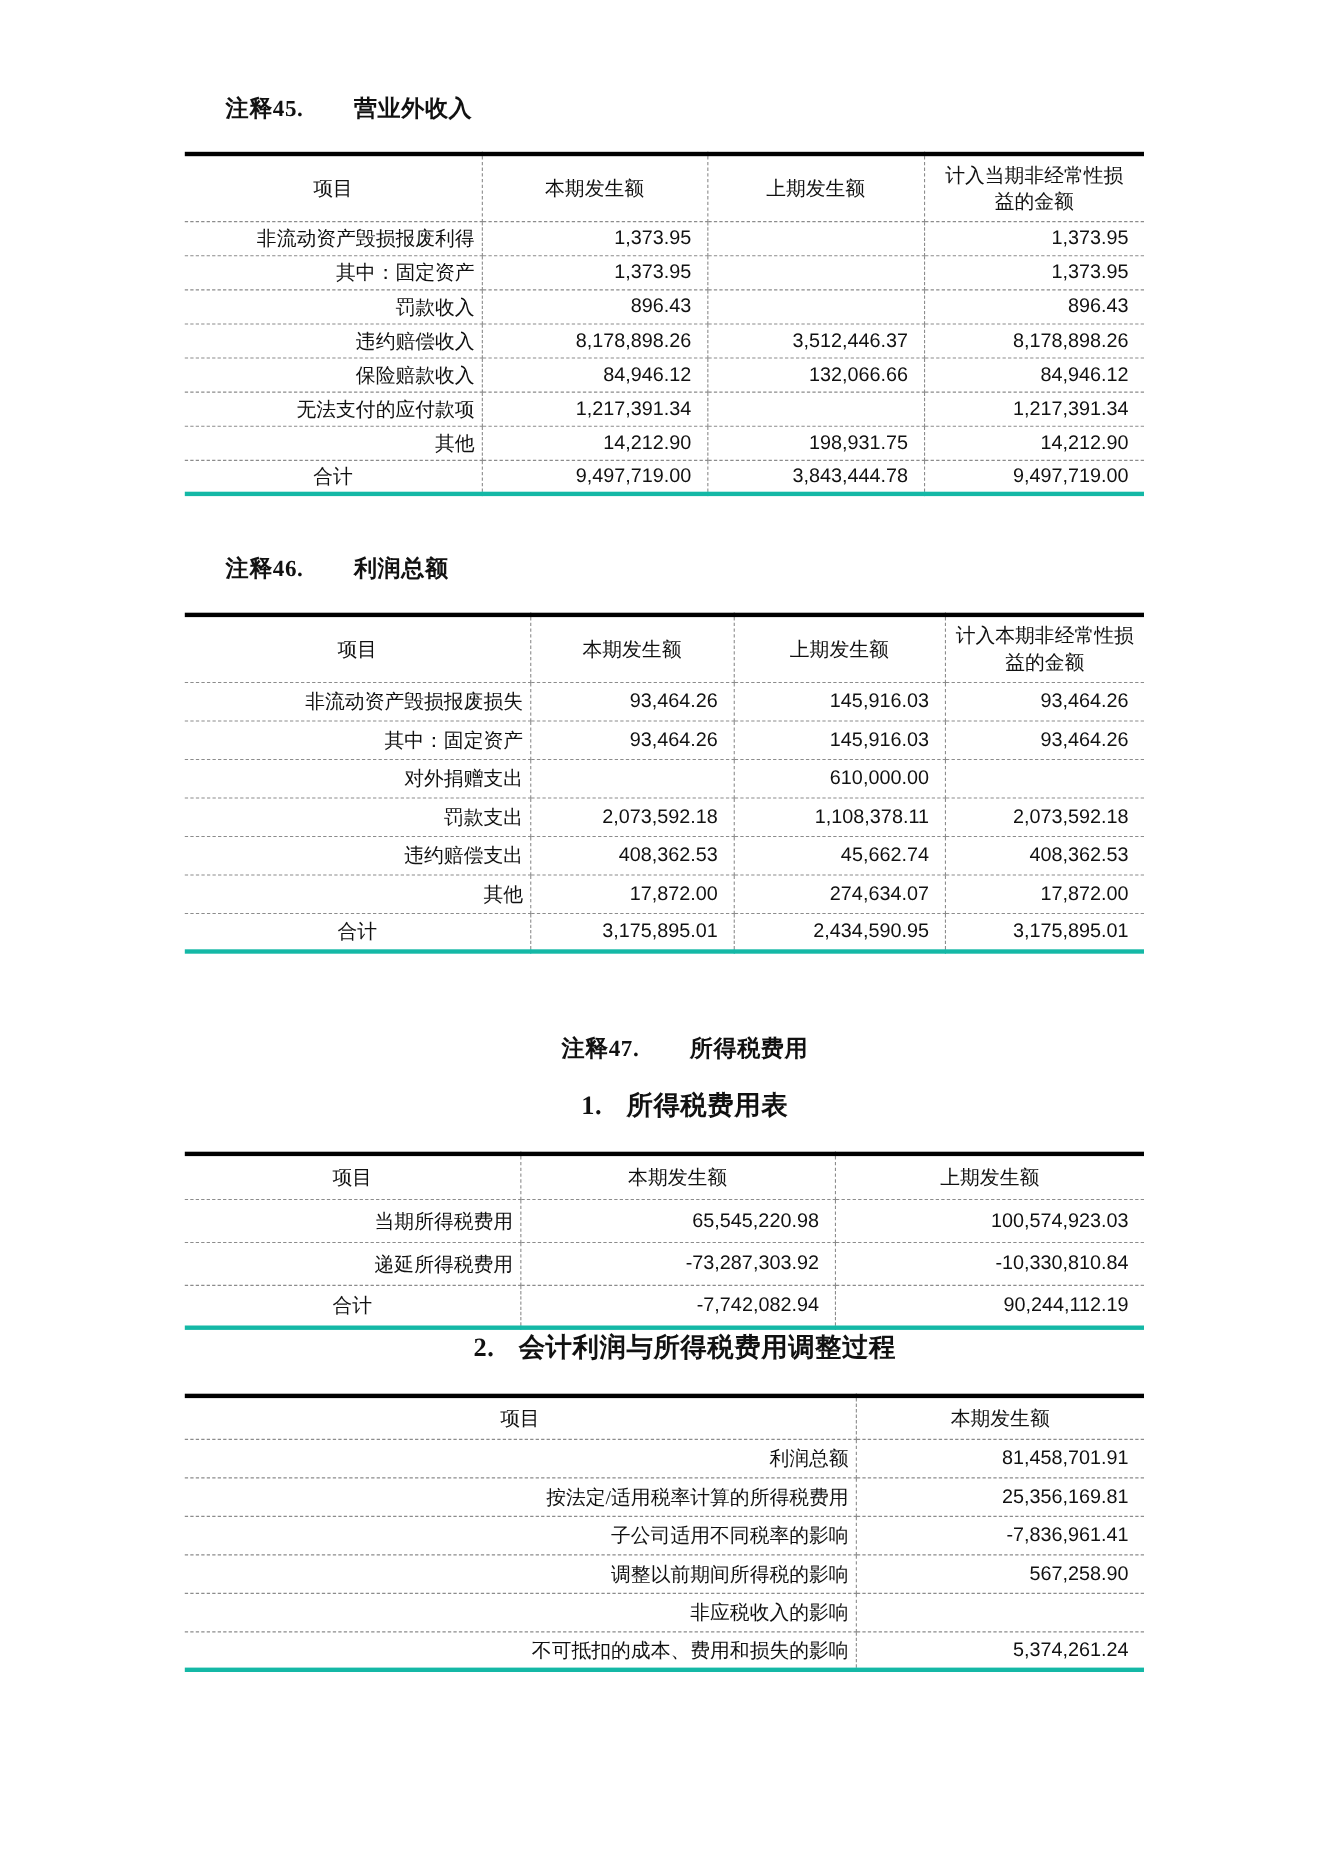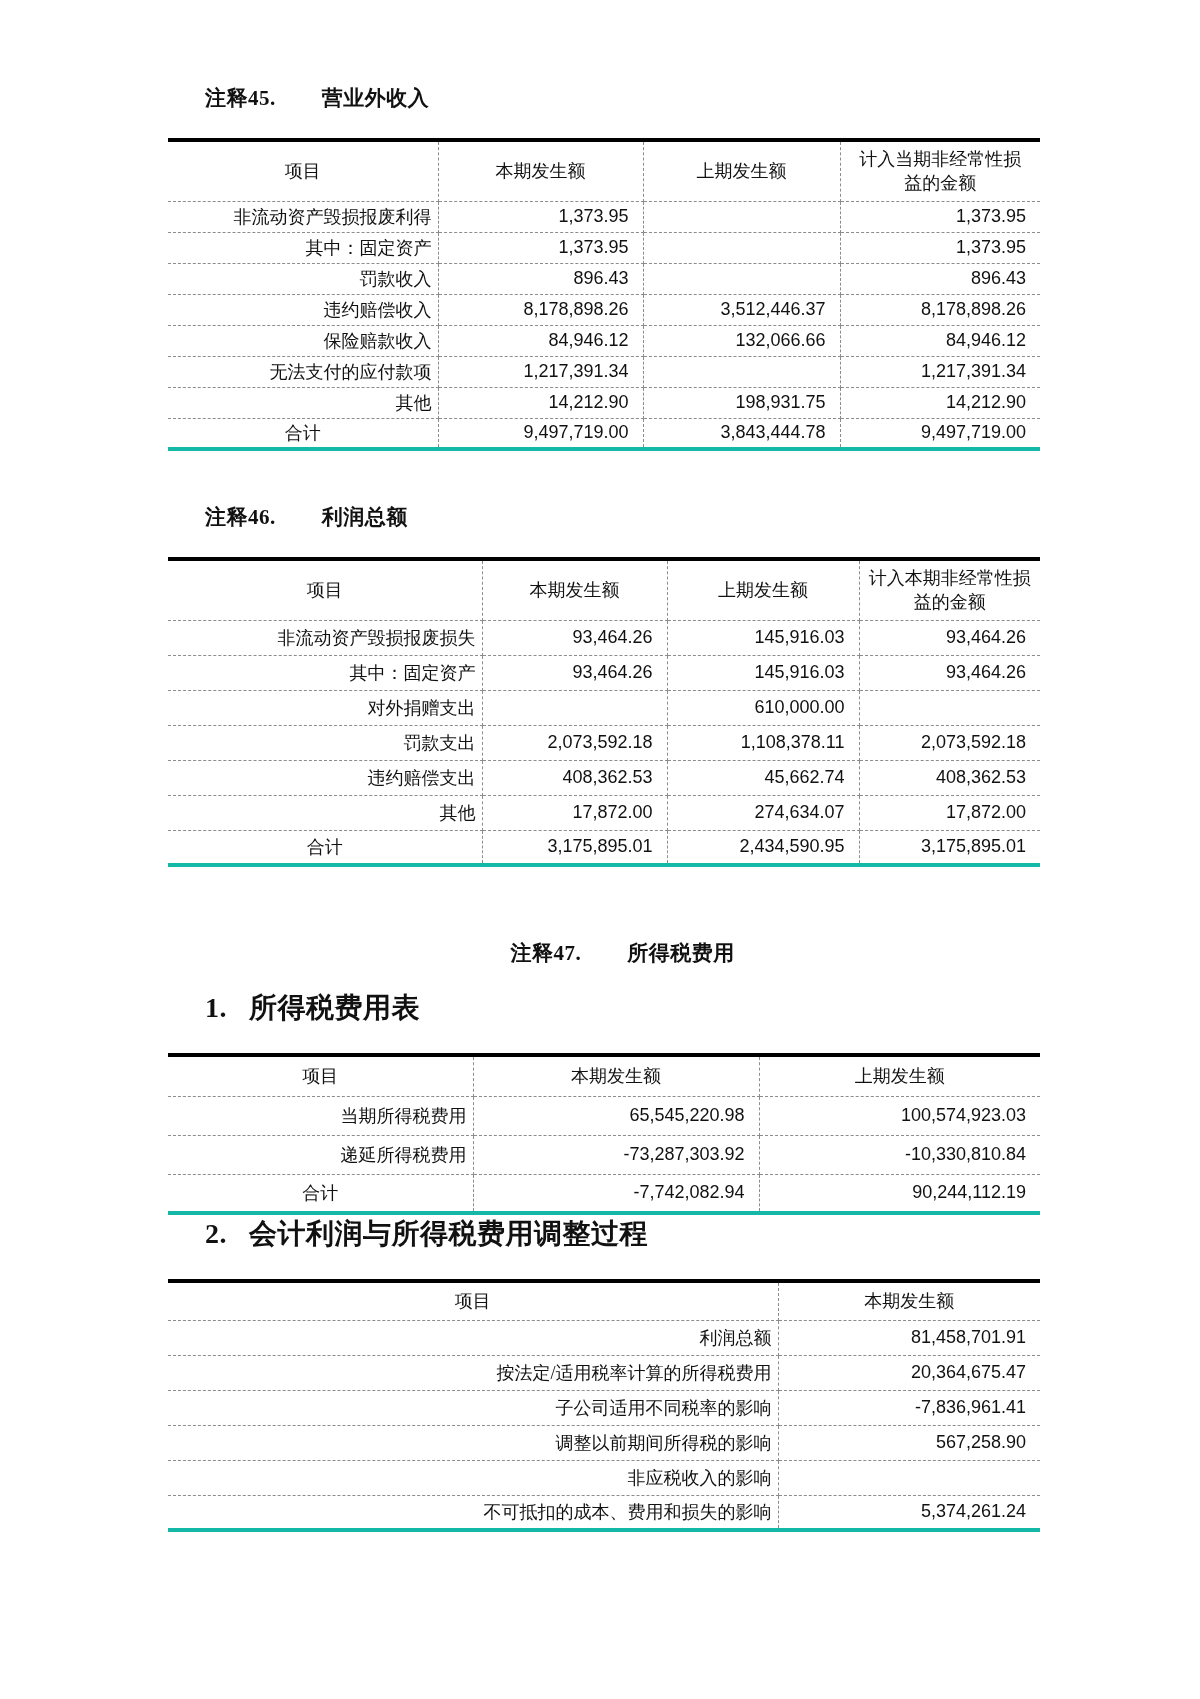--- a/index.html
+++ b/index.html
@@ -22,21 +22,21 @@
   [data-section-id="tax-table"]  { margin-top: 22px; }
   [data-section-id="tax-adjust"] { }
 
   .note-heading, .sub-heading {
     font-weight: 700;
     font-size: 21px;
     margin-left: 37px;
     letter-spacing: 0.5px;
     white-space: nowrap;
   }
-  .sub-heading { font-size: 28px; }
+  .sub-heading { font-size: 24px; text-align: center; }
   .note-heading .h-title { margin-left: 46px; }
   .sub-heading  .h-title { margin-left: 22px; }
 
   table.fin {
     border-collapse: collapse;
     table-layout: fixed;
     width: 872px;
     border-top: 4px solid #000000;
     border-bottom: 4px solid #14b8a6;
     margin-top: 26px;
@@ -265,21 +265,21 @@
               <th>本期发生额</th>
             </tr>
           </thead>
           <tbody>
             <tr>
               <td class="label">利润总额</td>
               <td class="num">81,458,701.91</td>
             </tr>
             <tr>
               <td class="label">按法定/适用税率计算的所得税费用</td>
-              <td class="num">20,364,675.47</td>
+              <td class="num">25,356,169.81</td>
             </tr>
             <tr>
               <td class="label">子公司适用不同税率的影响</td>
               <td class="num">-7,836,961.41</td>
             </tr>
             <tr>
               <td class="label">调整以前期间所得税的影响</td>
               <td class="num">567,258.90</td>
             </tr>
             <tr>

